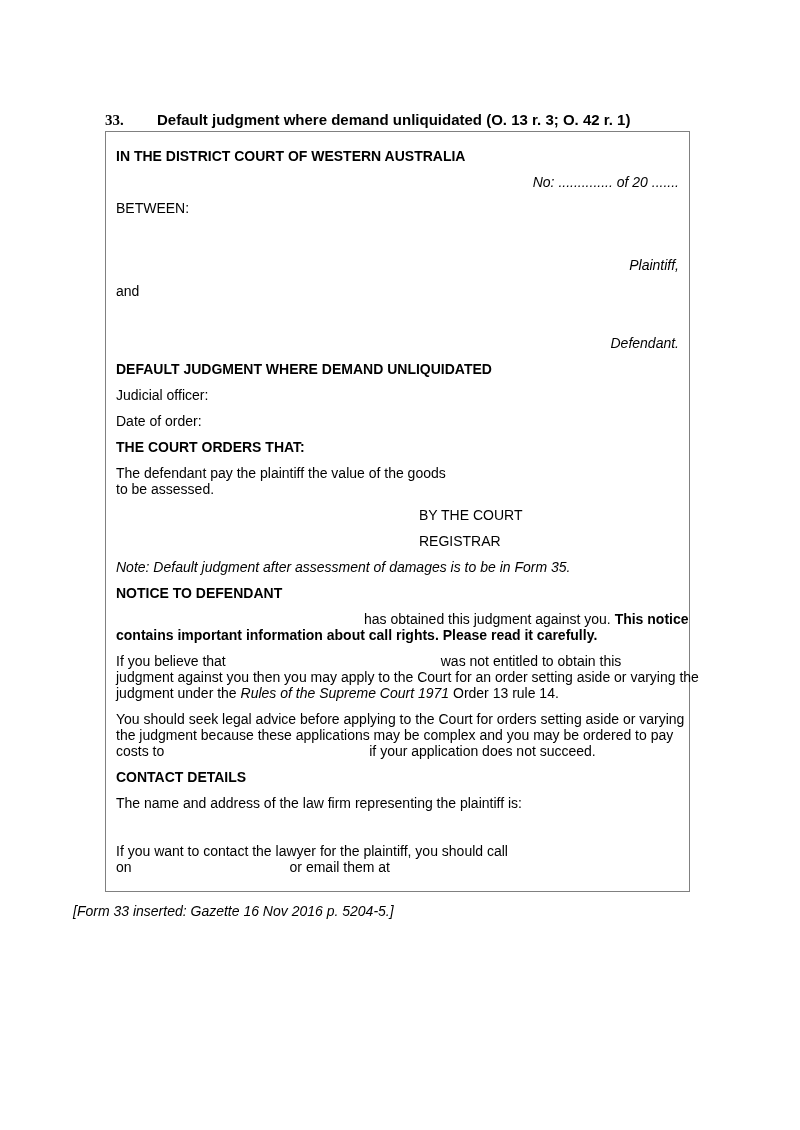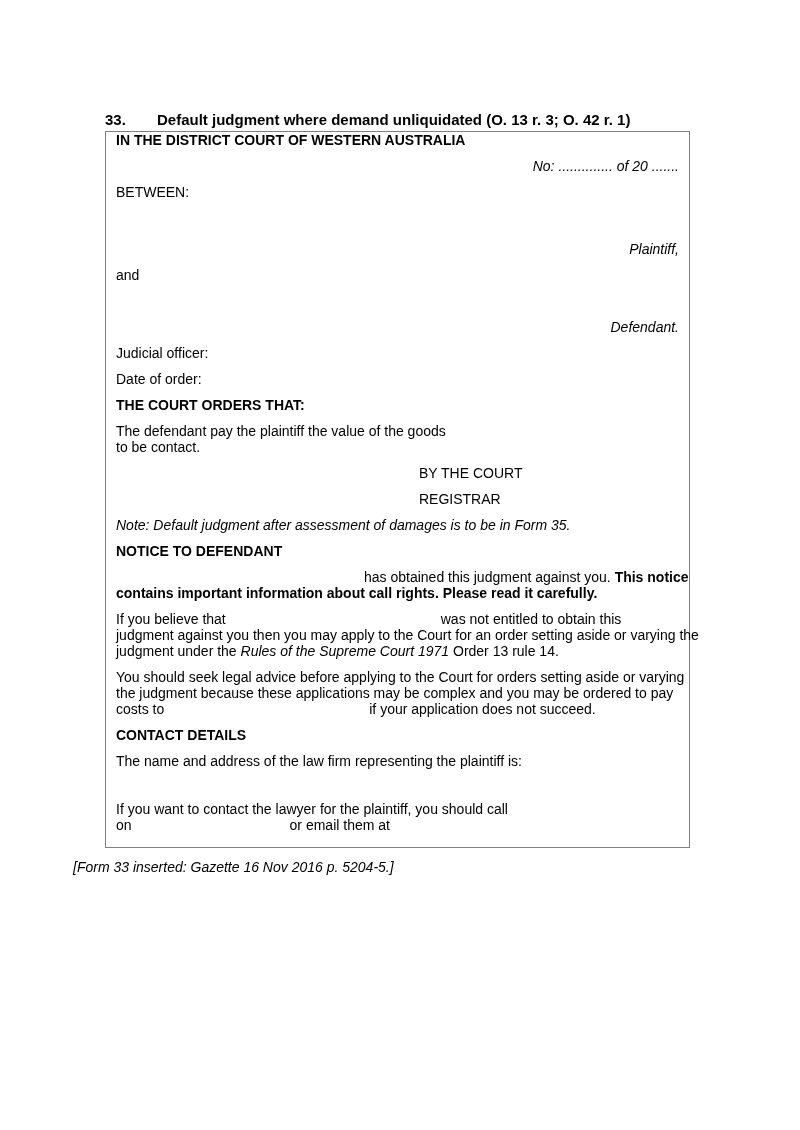--- a/index.html
+++ b/index.html
@@ -14,31 +14,31 @@
     color: #000000;
     overflow: hidden;
   }
   .heading {
     margin: 112px 0 0 105px;
     font-weight: bold;
     font-size: 15px;
     line-height: 16px;
     white-space: nowrap;
   }
-  .heading-num { display: inline-block; width: 52px; }
+  .heading-num { display: inline-block; width: 52px; font-family: Liberation Serif, serif; }
   .form-box {
     margin: 3px 0 0 105px;
     width: 585px;
     box-sizing: border-box;
     border: 1px solid #808080;
-    padding: 0 10px;
+    padding: 16px 10px;
     background: #ffffff;
   }
   .form-box p { margin: 0 0 10px 0; }
-  .form-box p.last { margin-bottom: 14px; }
+  .form-box p.last { margin-bottom: 0; }
   .right  { text-align: right; font-style: italic; }
   .bold   { font-weight: bold; }
   .italic { font-style: italic; }
   .indent-court { padding-left: 303px; }
   .line { display: block; white-space: nowrap; }
   .gap  { display: inline-block; height: 1px; }
   .g248 { width: 248px; }
   .g215 { width: 215px; }
   .g205 { width: 205px; }
   .g158 { width: 158px; }
@@ -71,30 +71,31 @@
     <div class="spacer31"></div>
 
     <p class="right">Plaintiff,</p>
 
     <p>and</p>
 
     <div class="spacer26"></div>
 
     <p class="right">Defendant.</p>
 
+    <p class="bold">DEFAULT JUDGMENT WHERE DEMAND UNLIQUIDATED</p>
 
     <p>Judicial officer:</p>
 
     <p>Date of order:</p>
 
     <p class="bold">THE COURT ORDERS THAT:</p>
 
     <p>
       <span class="line">The defendant pay the plaintiff the value of the goods</span>
-      <span class="line">to be contact.</span>
+      <span class="line">to be assessed.</span>
     </p>
 
     <p class="indent-court">BY THE COURT</p>
 
     <p class="indent-court">REGISTRAR</p>
 
     <p class="italic">Note: Default judgment after assessment of damages is to be in Form 35.</p>
 
     <p class="bold">NOTICE TO DEFENDANT</p>
 

